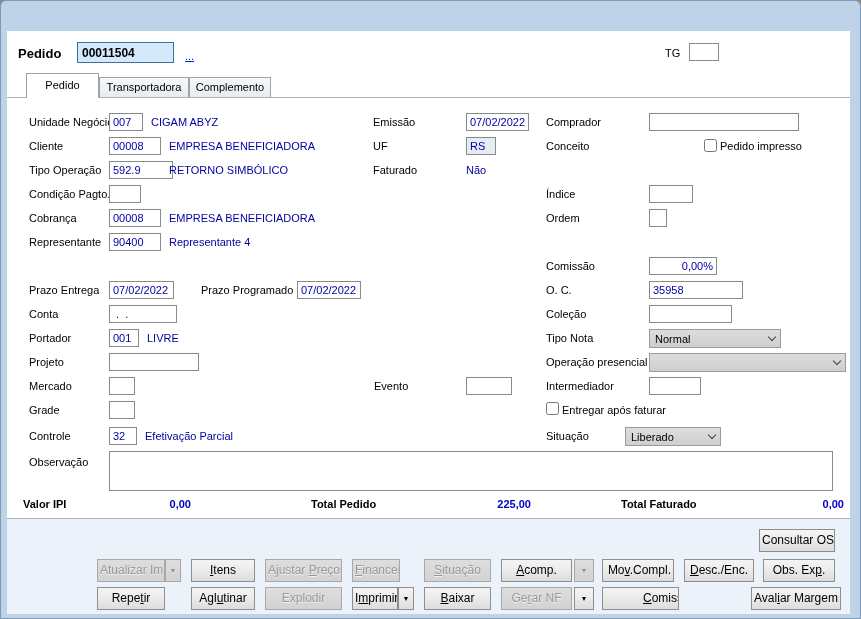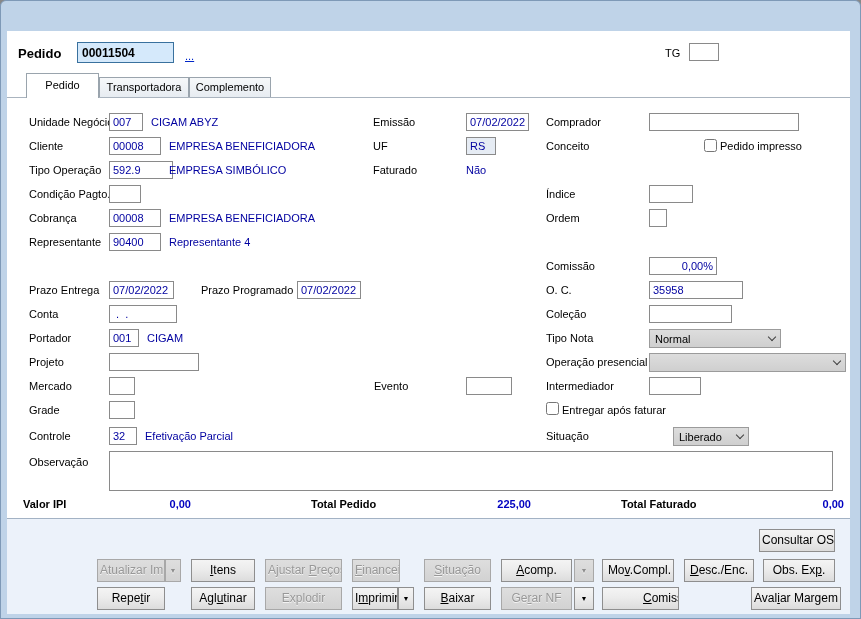--- a/index.html
+++ b/index.html
@@ -122,21 +122,21 @@
   <input class="field" style="left: 108px; top: 136px; width: 52px;" value="00008">
   <span class="desc" style="left:168px; top:139px;">EMPRESA BENEFICIADORA</span>
   <span class="lbl" style="left:372px; top:139px;">UF</span>
   <input class="field gray" style="left: 465px; top: 136px; width: 30px;" value="RS">
   <span class="lbl" style="left:545px; top:139px;">Conceito</span>
   <input type="checkbox" class="cb" style="left: 703px; top: 138px;">
   <span class="lbl" style="left:719px; top:139px;">Pedido impresso</span>
 
   <span class="lbl" style="left:28px; top:163px;">Tipo Operação</span>
   <input class="field" style="left: 108px; top: 160px; width: 64px;" value="592.9">
-  <span class="desc" style="left:168px; top:163px;">EMPRESA SIMBÓLICO</span>
+  <span class="desc" style="left:168px; top:163px;">RETORNO SIMBÓLICO</span>
   <span class="lbl" style="left:372px; top:163px;">Faturado</span>
   <span class="desc" style="left:465px; top:163px;">Não</span>
 
   <span class="lbl" style="left:28px; top:187px;">Condição Pagto.</span>
   <input class="field" style="left: 108px; top: 184px; width: 32px;" value="">
   <span class="lbl" style="left:545px; top:187px;">Índice</span>
   <input class="field" style="left: 648px; top: 184px; width: 44px;" value="">
 
   <span class="lbl" style="left:28px; top:211px;">Cobrança</span>
   <input class="field" style="left: 108px; top: 208px; width: 52px;" value="00008">
@@ -158,21 +158,21 @@
   <span class="lbl" style="left:545px; top:283px;">O. C.</span>
   <input class="field" style="left: 648px; top: 280px; width: 94px;" value="35958">
 
   <span class="lbl" style="left:28px; top:307px;">Conta</span>
   <input class="field" style="left: 108px; top: 304px; width: 68px;" value=" .  . ">
   <span class="lbl" style="left:545px; top:307px;">Coleção</span>
   <input class="field" style="left: 648px; top: 304px; width: 83px;" value="">
 
   <span class="lbl" style="left:28px; top:331px;">Portador</span>
   <input class="field" style="left: 108px; top: 328px; width: 30px;" value="001">
-  <span class="desc" style="left:146px; top:331px;">CIGAM</span>
+  <span class="desc" style="left:146px; top:331px;">LIVRE</span>
   <span class="lbl" style="left:545px; top:331px;">Tipo Nota</span>
   <div class="dd" style="left:648px; top:328px; width:132px;gap:11px;">
     <span>Normal</span>
     <span class="chev"></span>
   </div>
 
   <span class="lbl" style="left:28px; top:355px;">Projeto</span>
   <input class="field" style="left: 108px; top: 352px; width: 90px;" value="">
   <span class="lbl" style="left:545px; top:355px;">Operação presencial</span>
   <div class="dd" style="left:648px; top:352px; width:197px;">
@@ -189,21 +189,21 @@
 
   <span class="lbl" style="left:28px; top:403px;">Grade</span>
   <input class="field" style="left: 108px; top: 400px; width: 26px;" value="">
   <input type="checkbox" class="cb" style="left: 545px; top: 401px;">
   <span class="lbl" style="left:561px; top:403px;">Entregar após faturar</span>
 
   <span class="lbl" style="left:28px; top:429px;">Controle</span>
   <input class="field" style="left: 108px; top: 426px; width: 28px;" value="32">
   <span class="desc" style="left:144px; top:429px;">Efetivação Parcial</span>
   <span class="lbl" style="left:545px; top:429px;">Situação</span>
-  <div class="dd" style="left:672px; top:426px; width:76px;justify-content:space-between;">
+  <div class="dd" style="left:624px; top:426px; width:96px;justify-content:space-between;">
     <span>Liberado</span>
     <span class="chev"></span>
   </div>
 
   <span class="lbl" style="left:28px; top:455px;">Observação</span>
   <textarea class="observacao" style=""></textarea>
 
   <span class="tot-lbl" style="left:22px; top:497px;">Valor IPI</span>
   <span class="tot-val" style="left:105px; top:497px; width:85px;">0,00</span>
   <span class="tot-lbl" style="left:310px; top:497px;">Total Pedido</span>

